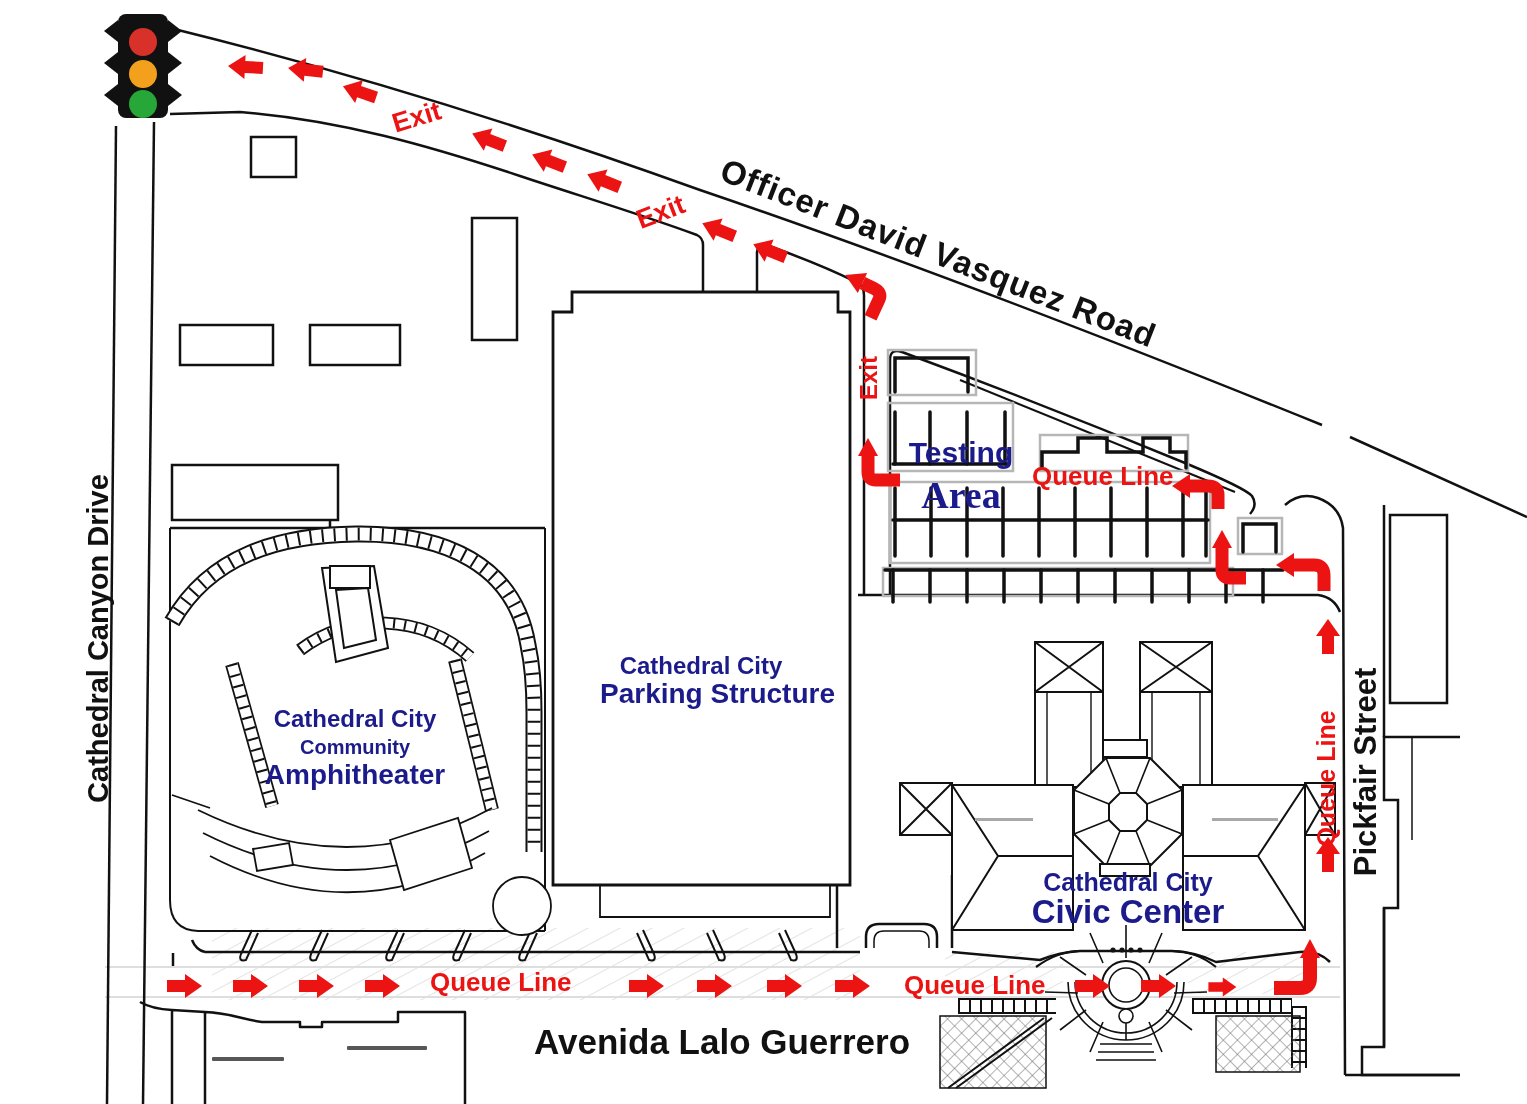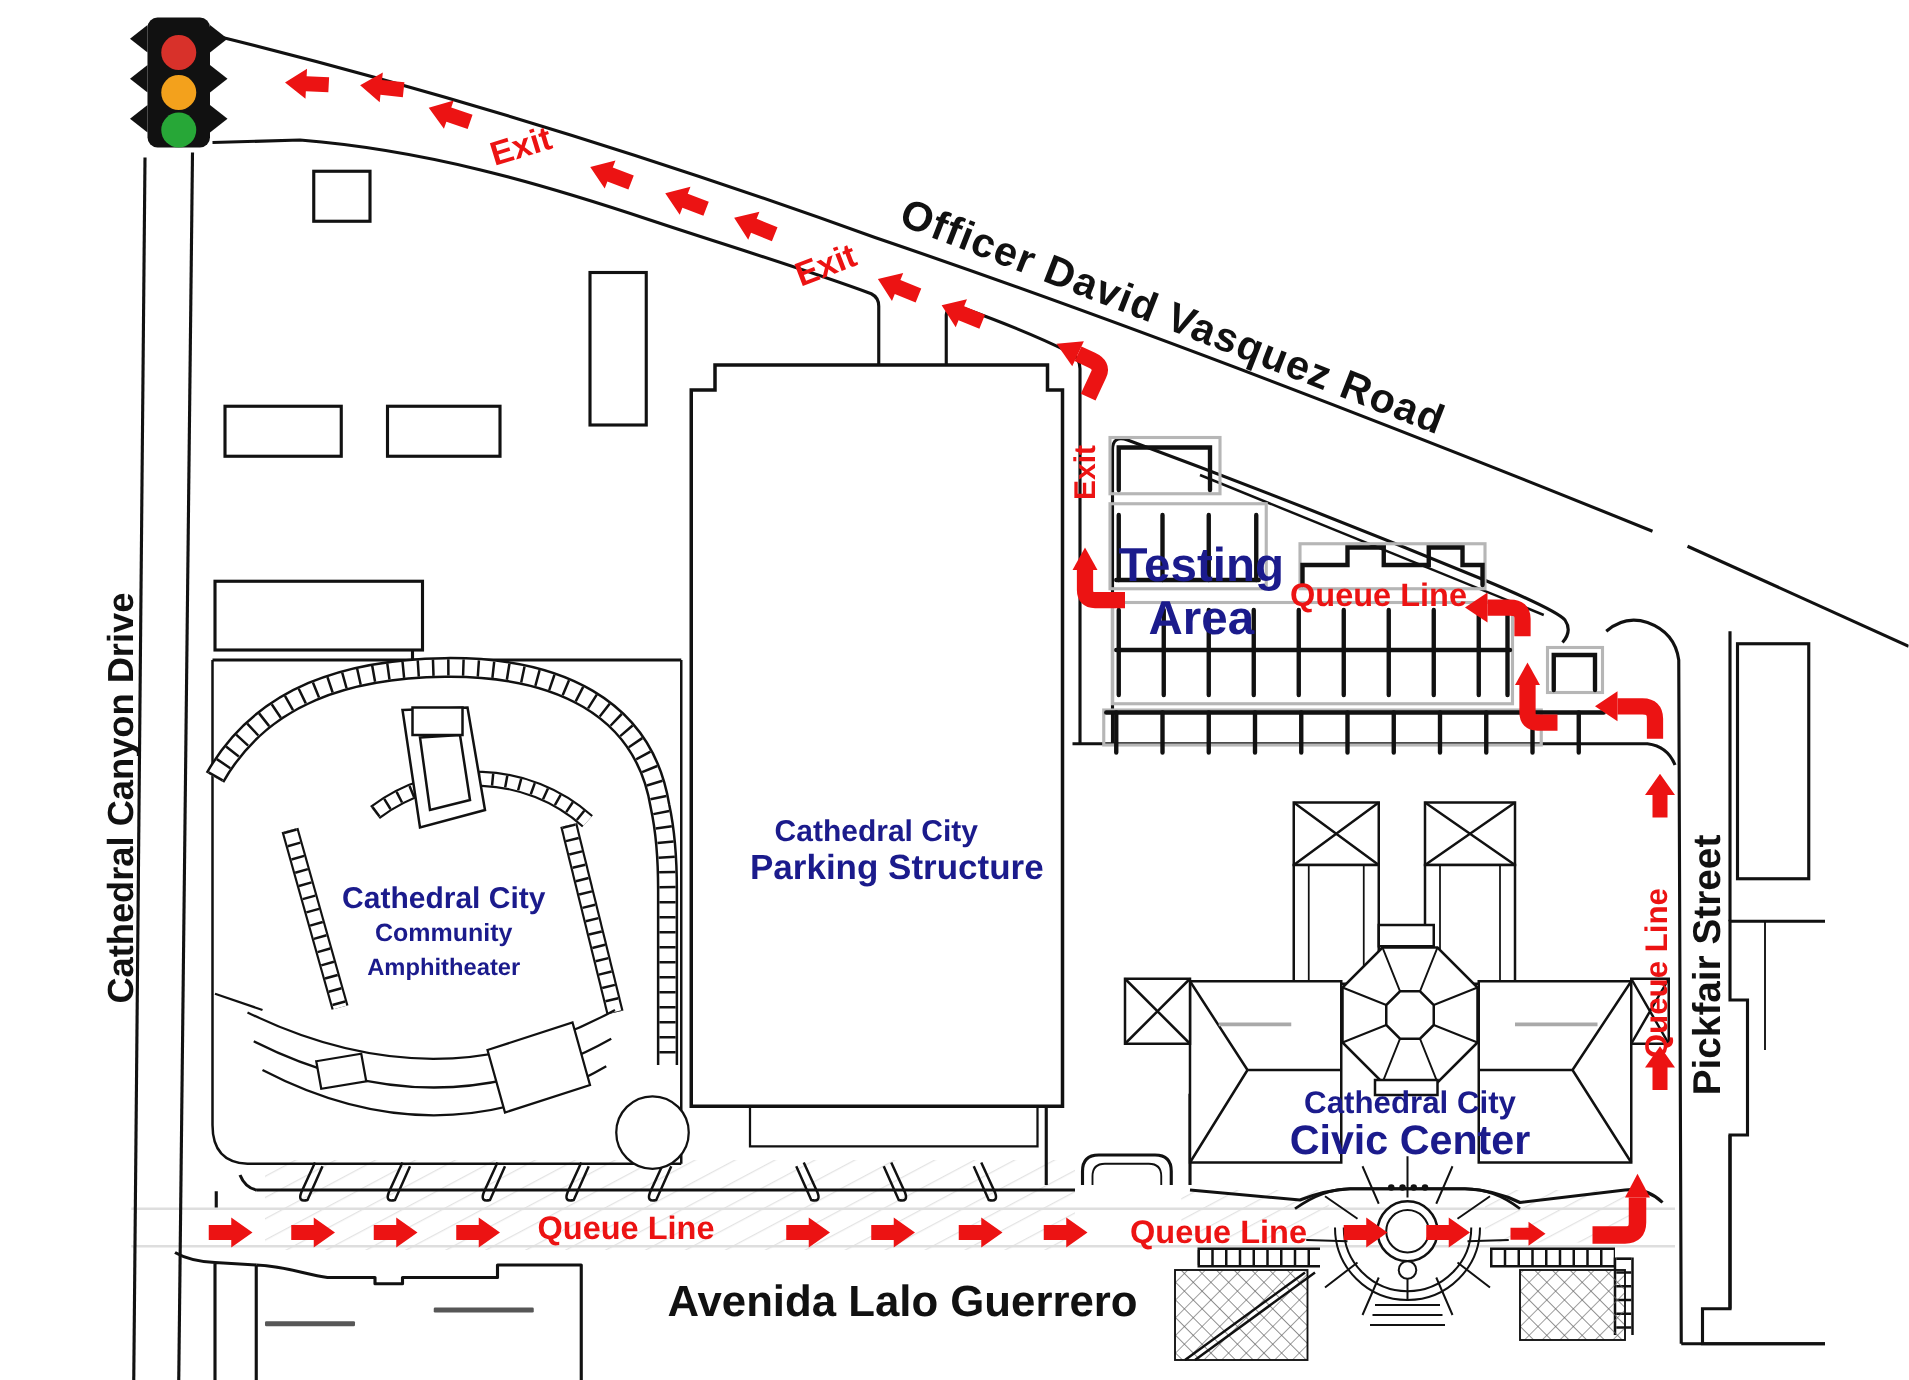--- a/index.html
+++ b/index.html
@@ -318,41 +318,41 @@
 
 <div class="lbl ink" style="left:494px;top:1022px;font-size:35px;margin-left:40px;">Avenida Lalo Guerrero</div>
 
 <div class="lbl red" style="left:392px;top:102px;font-size:27px;transform:rotate(-17deg);">Exit</div>
 
 <div class="lbl red" style="left:636px;top:197px;font-size:27px;transform:rotate(-21deg);">Exit</div>
 
 <div class="lbl red ctr" style="left:829px;top:364px;width:80px;font-size:24px;transform:rotate(-90deg);">Exit</div>
 
 <div style="position:absolute;left:886px;top:432px;width:150px;">
-  <div class="lbl navy ctr" style="position:static;font-size:38px;line-height:42px;">Testing</div>
-  <div class="lbl navy ctr" style="position:static;font-size:38px;line-height:42px;">Area</div>
+  <div class="lbl navy ctr" style="position:static;font-size:30px;line-height:42px;">Testing</div>
+  <div class="lbl navy ctr" style="position:static;font-size:38px;line-height:42px;font-family:Liberation Serif, serif;">Area</div>
 </div>
 
 <div class="lbl red" style="left:1032px;top:461px;font-size:26px;">Queue Line</div>
 
 <div class="lbl red ctr" style="left:1216px;top:764px;width:220px;font-size:25px;transform:rotate(-90deg);">Queue Line</div>
 
 <div class="lbl red" style="left:430px;top:967px;font-size:26px;">Queue Line</div>
 
 <div class="lbl red" style="left:904px;top:970px;font-size:26px;">Queue Line</div>
 
 <div style="position:absolute;left:600px;top:652px;width:202px;">
   <div class="lbl navy ctr" style="position:static;font-size:24px;line-height:28px;">Cathedral City</div>
   <div class="lbl navy ctr" style="position:static;font-size:28px;line-height:28px;">Parking Structure</div>
 </div>
 
 <div style="position:absolute;left:255px;top:705px;width:200px;">
   <div class="lbl navy ctr" style="position:static;font-size:24px;line-height:28px;">Cathedral City</div>
   <div class="lbl navy ctr" style="position:static;font-size:20px;line-height:28px;">Community</div>
-  <div class="lbl navy ctr" style="position:static;font-size:19px;line-height:28px;">Amphitheater</div>
+  <div class="lbl navy ctr" style="position:static;font-size:28px;line-height:28px;">Amphitheater</div>
 </div>
 
 <div style="position:absolute;left:1028px;top:868px;width:200px;">
   <div class="lbl navy ctr" style="position:static;font-size:25px;line-height:29px;">Cathedral City</div>
   <div class="lbl navy ctr" style="position:static;font-size:33px;line-height:29px;">Civic Center</div>
 </div>
 
 <div class="fineprint" style="left:212px;top:1057px;width:72px;"></div>
 <div class="fineprint" style="left:347px;top:1046px;width:80px;"></div>
 

